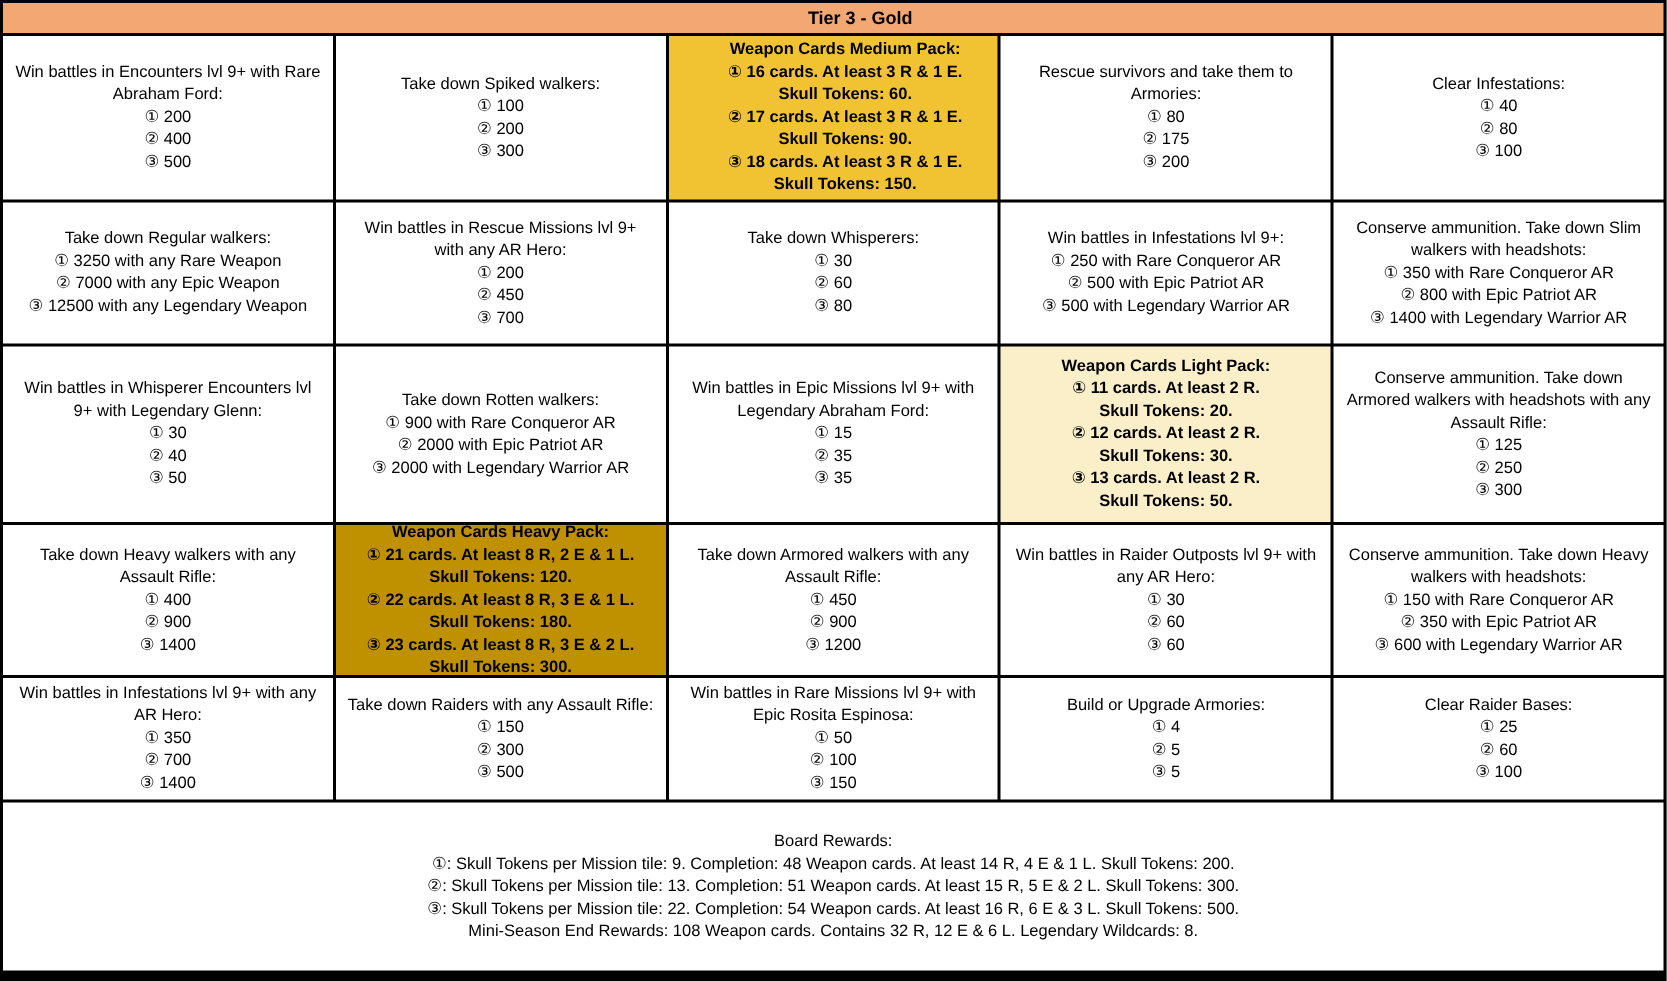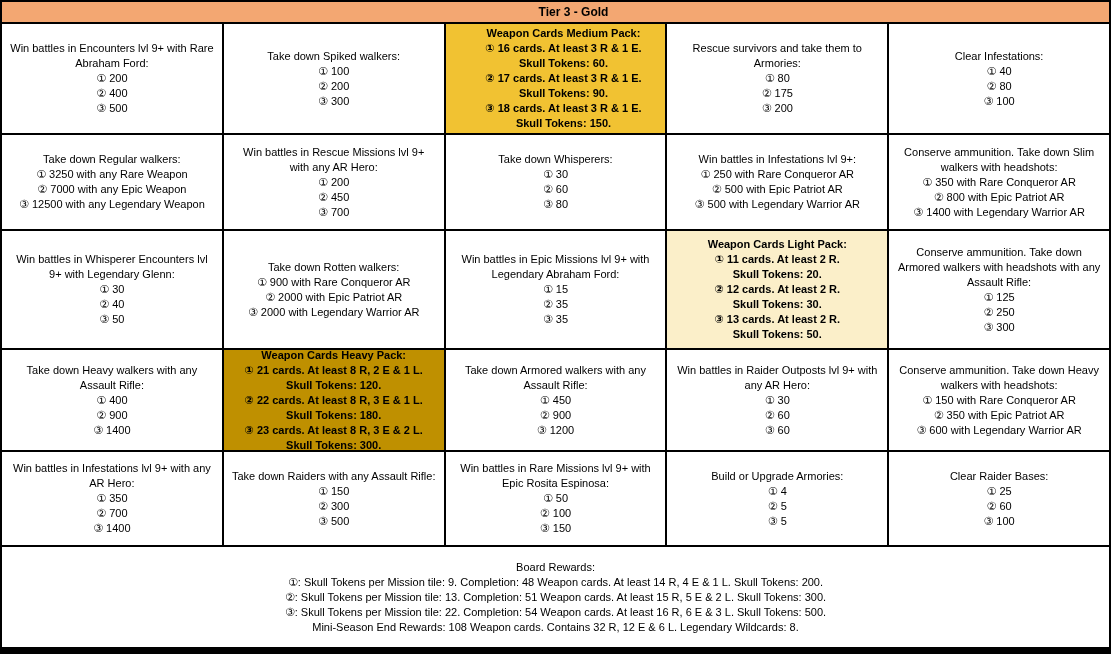--- a/index.html
+++ b/index.html
@@ -36,21 +36,21 @@
   }
   .row {
     display: grid;
     grid-template-columns: repeat(5, 1fr);
     gap: 2px;
   }
   .grid .row:nth-child(1) { height: 109px; }
   .grid .row:nth-child(2) { height: 94px; }
   .grid .row:nth-child(3) { height: 117px; }
   .grid .row:nth-child(4) { height: 100px; }
-  .grid .row:nth-child(5) { height: 93px; }
+  .grid .row:nth-child(5) { height: 81px; }
   .cell {
     background: #ffffff;
     display: flex;
     flex-direction: column;
     justify-content: center;
     align-items: center;
     text-align: center;
     padding: 2px 8px;
     font-size: 11px;
     line-height: 15px;

